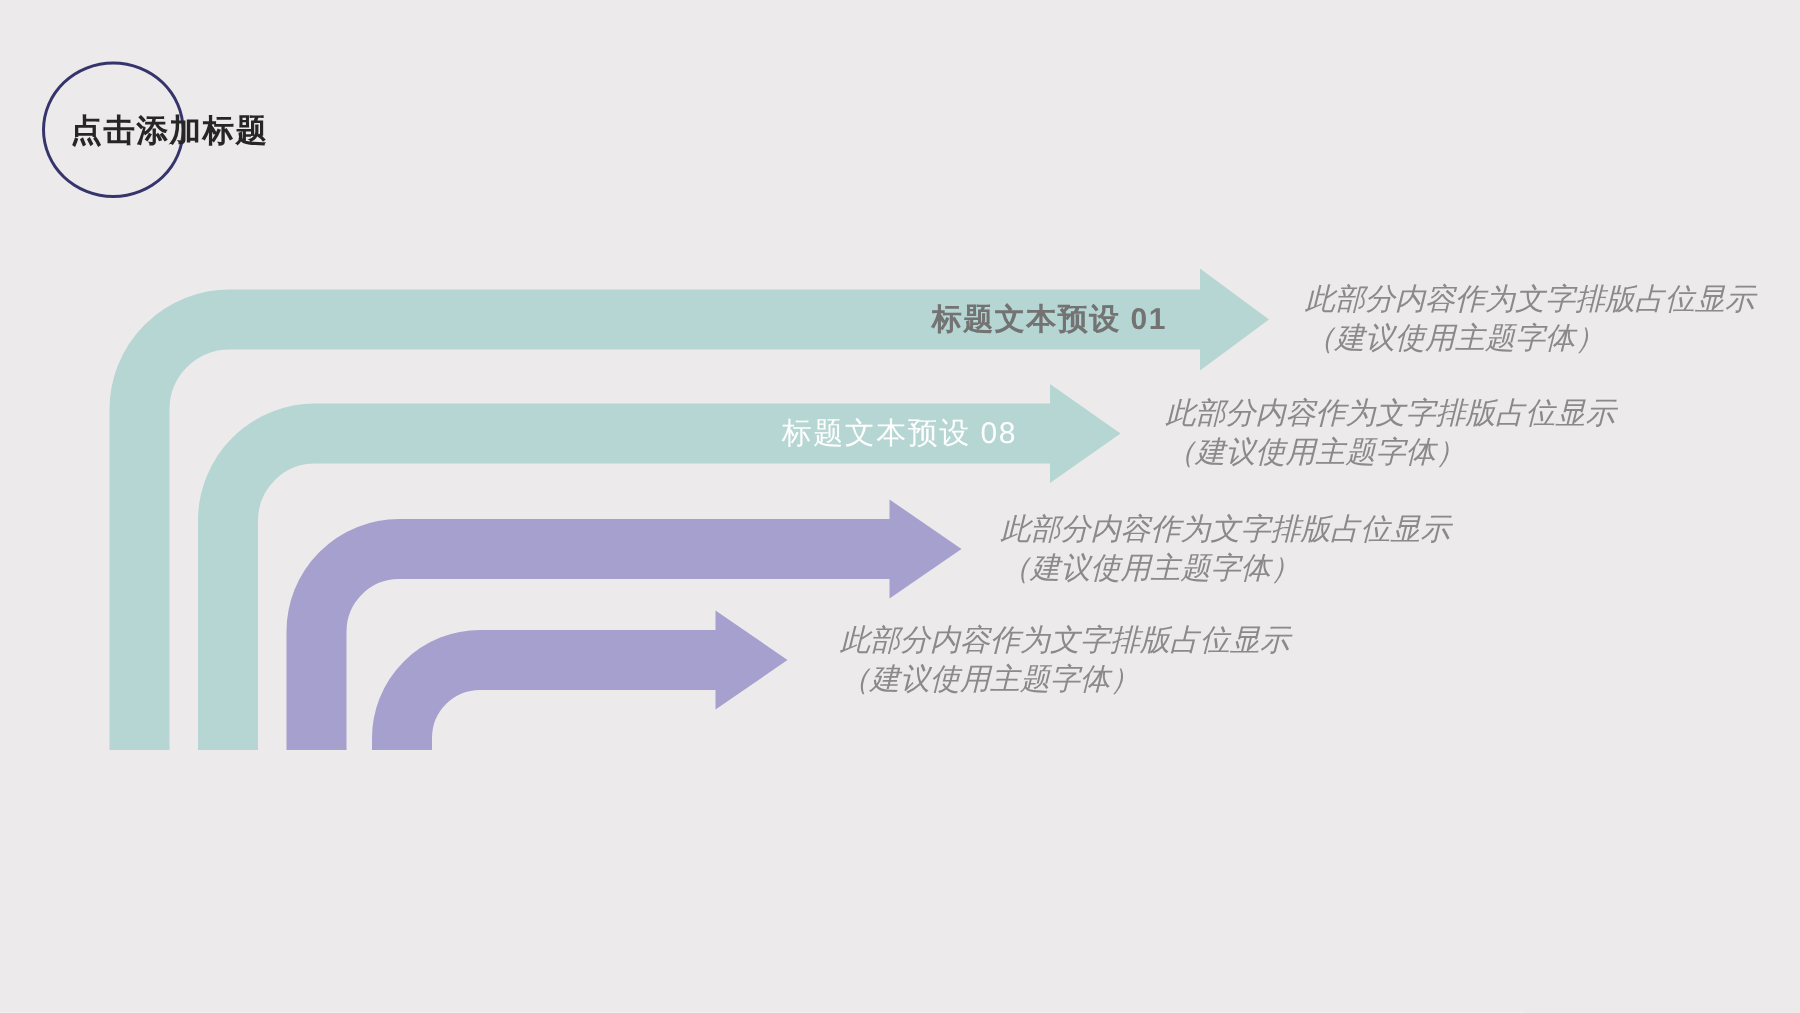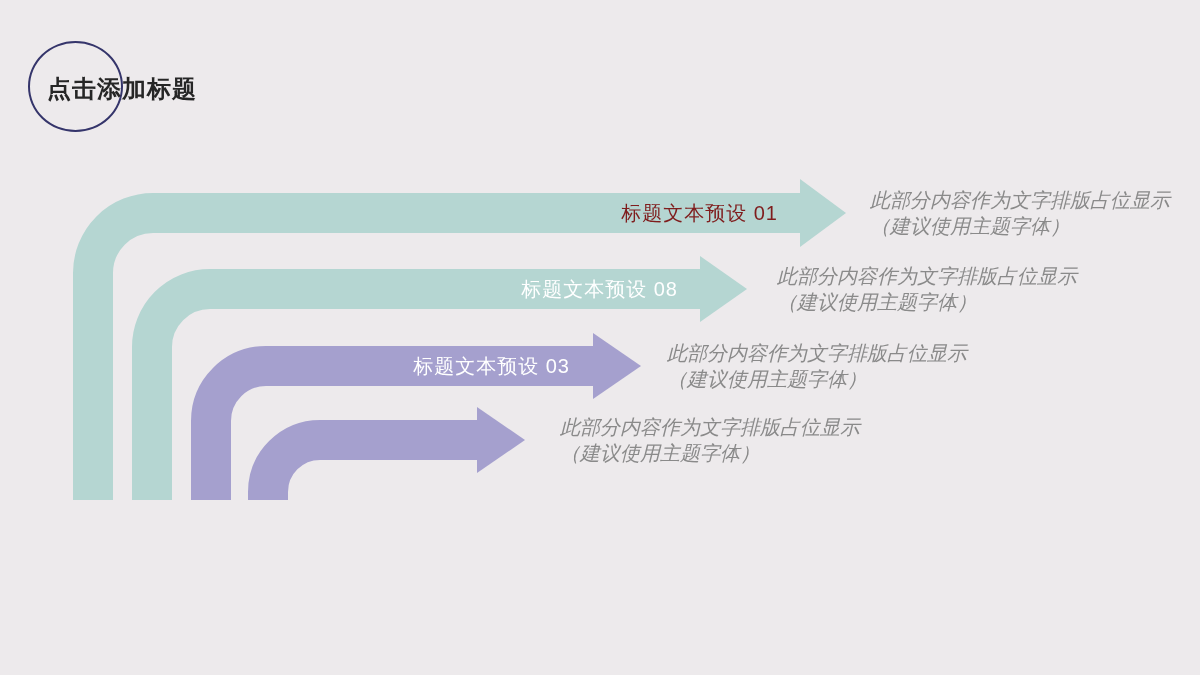--- a/index.html
+++ b/index.html
@@ -21,21 +21,21 @@
     height: 87px;
     border: 2px solid #35356b;
     border-radius: 50%;
     background: transparent;
   }
 
   .slide-title {
     position: absolute;
     left: 47px;
     top: 73px;
-    font-size: 24px;
+    font-size: 21px;
     font-weight: bold;
     color: #262626;
     letter-spacing: 1px;
     white-space: nowrap;
   }
 
   .diagram {
     position: absolute;
     left: 0;
     top: 0;
@@ -96,23 +96,22 @@
       <path d="M211 500 V421 A55 55 0 0 1 266 366 H594" fill="none" stroke-width="40" stroke="#a5a0ce"></path>
       <polygon points="593,333 593,399 641,366" fill="#a5a0ce"></polygon>
     </g>
 
     <g>
       <path d="M268 500 V492 A52 52 0 0 1 320 440 H478" fill="none" stroke-width="40" stroke="#a5a0ce"></path>
       <polygon points="477,407 477,473 525,440" fill="#a5a0ce"></polygon>
     </g>
   </svg>
 
-  <div class="arrow-label l1" style="color: #7f1d1d;">标题文本预设 01</div>
+  <div class="arrow-label l1" style="color: #737373; font-weight: bold;">标题文本预设 01</div>
   <div class="arrow-label l2" style="color: rgb(255, 255, 255);">标题文本预设 08</div>
-  <div class="arrow-label l3" style="color: rgb(255, 255, 255);">标题文本预设 03</div>
 
   <div class="arrow-desc d1" style="color: rgb(138, 138, 138);">
     <span class="desc-line">此部分内容作为文字排版占位显示</span>
     <span class="desc-line">（建议使用主题字体）</span>
   </div>
 
   <div class="arrow-desc d2" style="color: rgb(138, 138, 138);">
     <span class="desc-line">此部分内容作为文字排版占位显示</span>
     <span class="desc-line">（建议使用主题字体）</span>
   </div>

